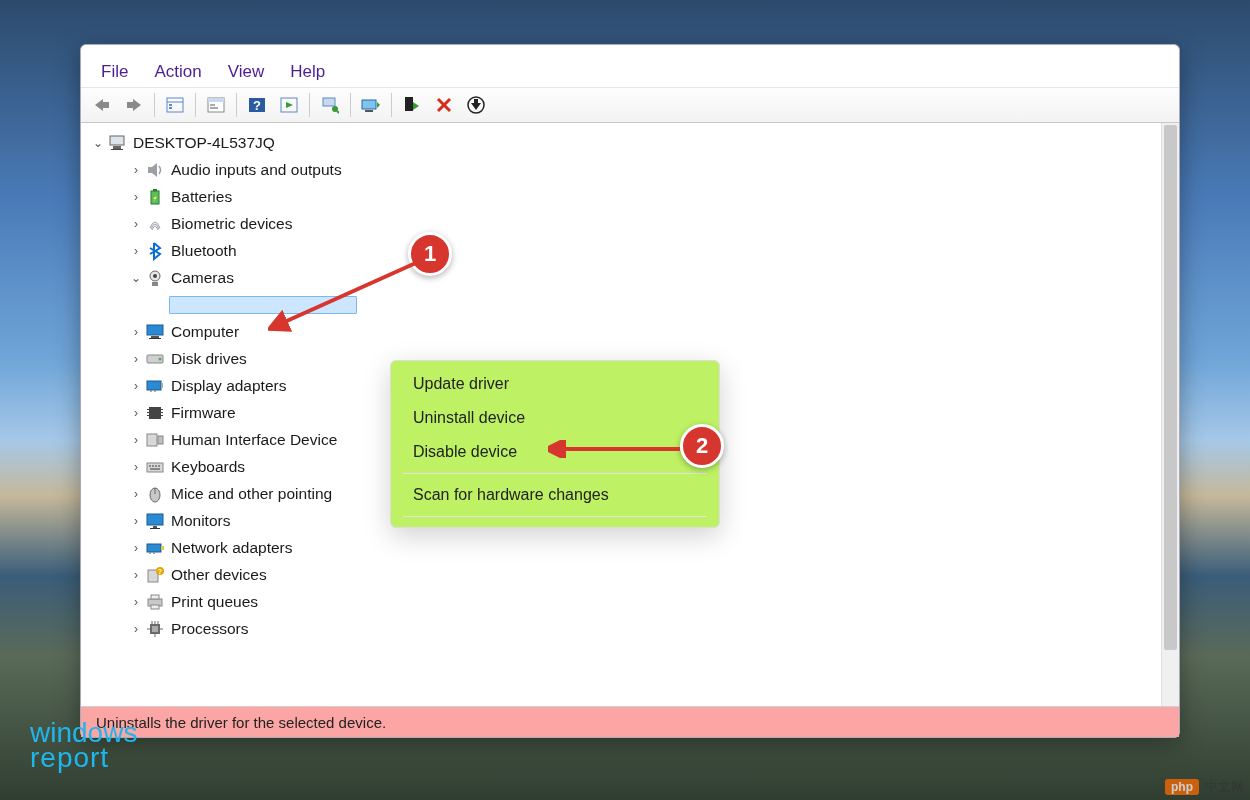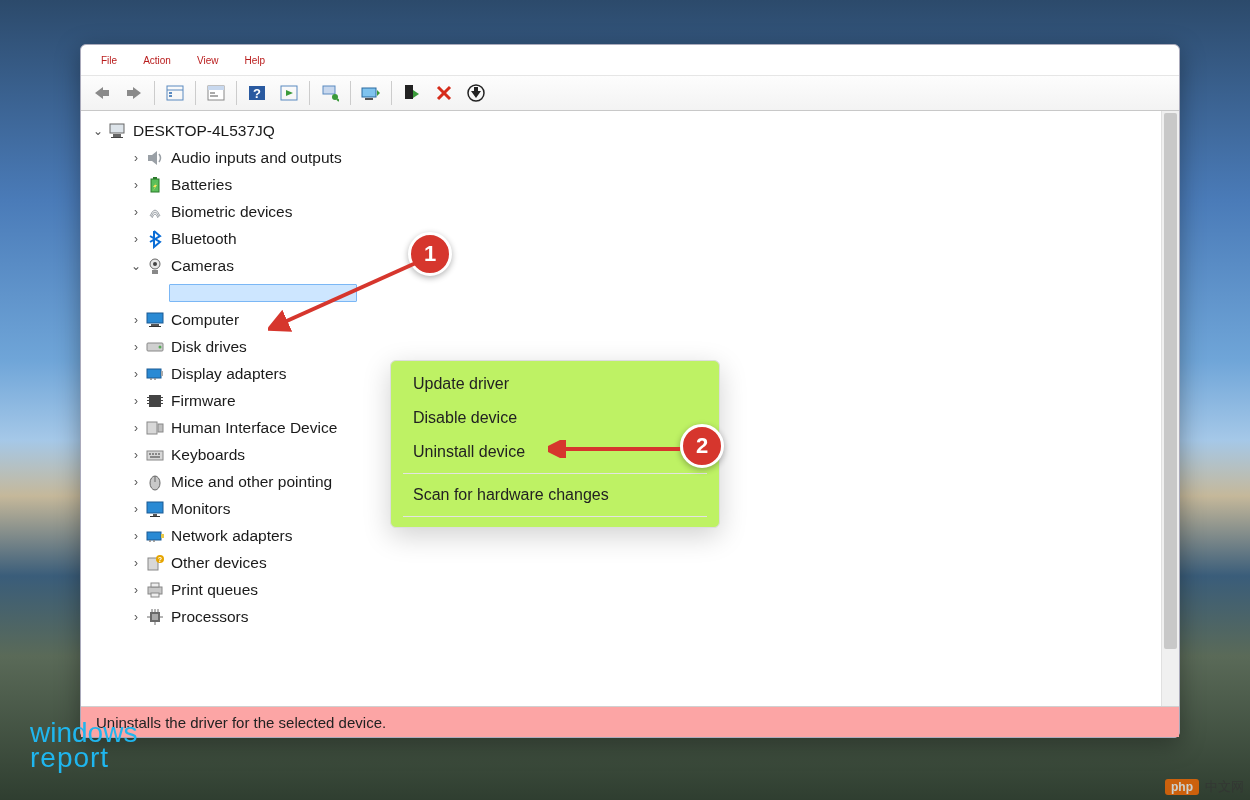--- a/index.html
+++ b/index.html
@@ -25,21 +25,21 @@
     display: flex; align-items: center;
     padding: 0 0 0 12px;
     border-bottom: 1px solid #e6e6e6;
   }
   .titlebar .app-icon { width:18px; height:18px; margin-right:10px; }
   .titlebar .title { font-size: 16px; color:#222; flex:1; }
   .win-controls { display:flex; }
   .win-btn { width:52px; height:38px; display:flex; align-items:center; justify-content:center; color:#222; }
   .menubar {
     height: 30px; display:flex; align-items:center; padding:0 8px; gap:2px;
-    font-size:10px; color:#b91c1c;
+    font-size:17px; color:#4c1d95;margin-top:12px;
   }
   .menubar span { padding:3px 12px; border-radius:3px; }
   .toolbar {
     height: 36px; display:flex; align-items:center; padding:0 6px;
     border-top:1px solid #e6e6e6; border-bottom:1px solid #c8c8c8;
     background: linear-gradient(#fdfdfd,#f3f3f3);
     gap:2px;
   }
   .tb-btn {
     width:30px; height:28px; display:flex; align-items:center; justify-content:center;
@@ -377,22 +377,22 @@
     </div>
   </div>
 
   <div class="statusbar">
     <span>Uninstalls the driver for the selected device.</span>
   </div>
 </div>
 
 <div class="context-menu">
   <div class="ctx-item">Update driver</div>
+  <div class="ctx-item">Uninstall device</div>
   <div class="ctx-item">Disable device</div>
-  <div class="ctx-item">Uninstall device</div>
   <div class="ctx-sep"></div>
   <div class="ctx-item">Scan for hardware changes</div>
   <div class="ctx-sep"></div>
 </div>
 
 <div class="badge" style="left:408px; top:232px;">
     <span>1</span>
   </div>
 <svg class="arrow" style="left:268px; top:256px;" width="160" height="80">
   <defs>

